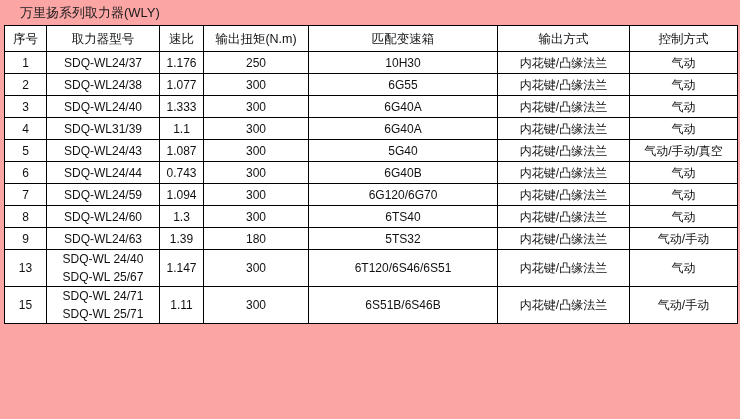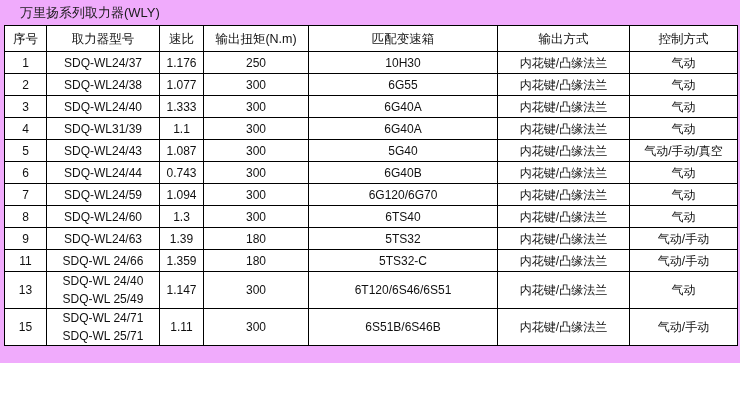--- a/index.html
+++ b/index.html
@@ -6,23 +6,23 @@
     margin: 0;
     padding: 0;
     background: #ffffff;
     width: 740px;
     height: 419px;
     font-family: "Liberation Sans", "DejaVu Sans", sans-serif;
     color: #000000;
   }
   .page {
     width: 740px;
-    height: 363px;
+    height: 419px;
     overflow: hidden;
-    background: #f0abfc;
+    background: #fca5a5;
   }
   .doc-title {
     font-size: 13px;
     color: #1a1a1a;
     padding: 5px 0 4px 20px;
     line-height: 16px;
     white-space: nowrap;
   }
   table.data-table {
     border-collapse: collapse;
@@ -185,35 +185,24 @@
           <td class="model-cell">
             <div>SDQ-WL24/63</div>
           </td>
           <td>1.39</td>
           <td>180</td>
           <td>5TS32</td>
           <td>内花键/凸缘法兰</td>
           <td>气动/手动</td>
         </tr>
         <tr>
-          <td>11</td>
-          <td class="model-cell">
-            <div>SDQ-WL 24/66</div>
-          </td>
-          <td>1.359</td>
-          <td>180</td>
-          <td>5TS32-C</td>
-          <td>内花键/凸缘法兰</td>
-          <td>气动/手动</td>
-        </tr>
-        <tr>
           <td>13</td>
           <td class="model-cell">
             <div>SDQ-WL 24/40</div>
-            <div>SDQ-WL 25/49</div>
+            <div>SDQ-WL 25/67</div>
           </td>
           <td>1.147</td>
           <td>300</td>
           <td>6T120/6S46/6S51</td>
           <td>内花键/凸缘法兰</td>
           <td>气动</td>
         </tr>
         <tr>
           <td>15</td>
           <td class="model-cell">

